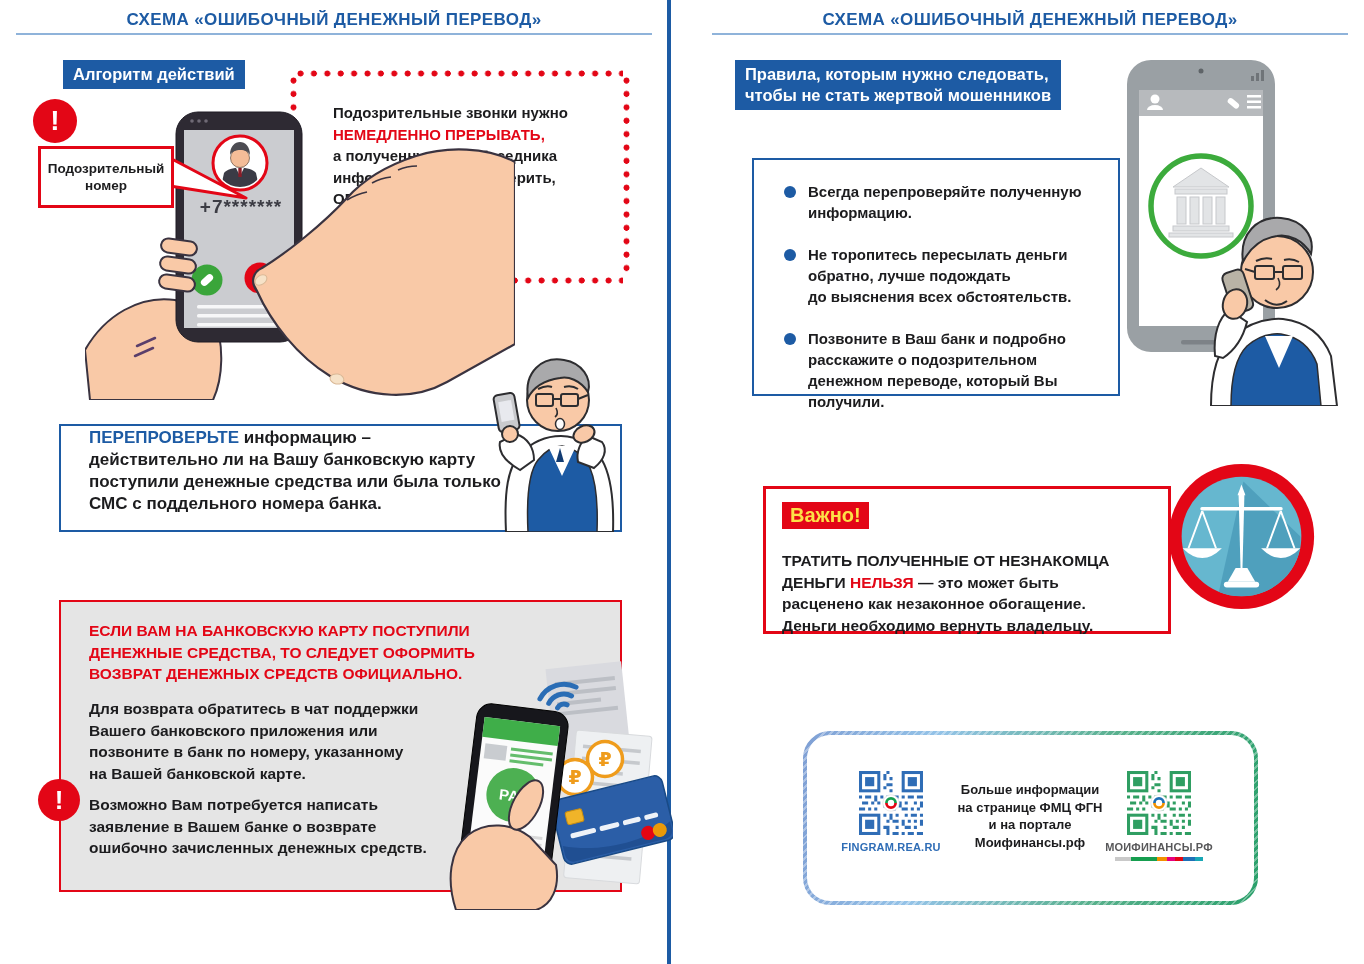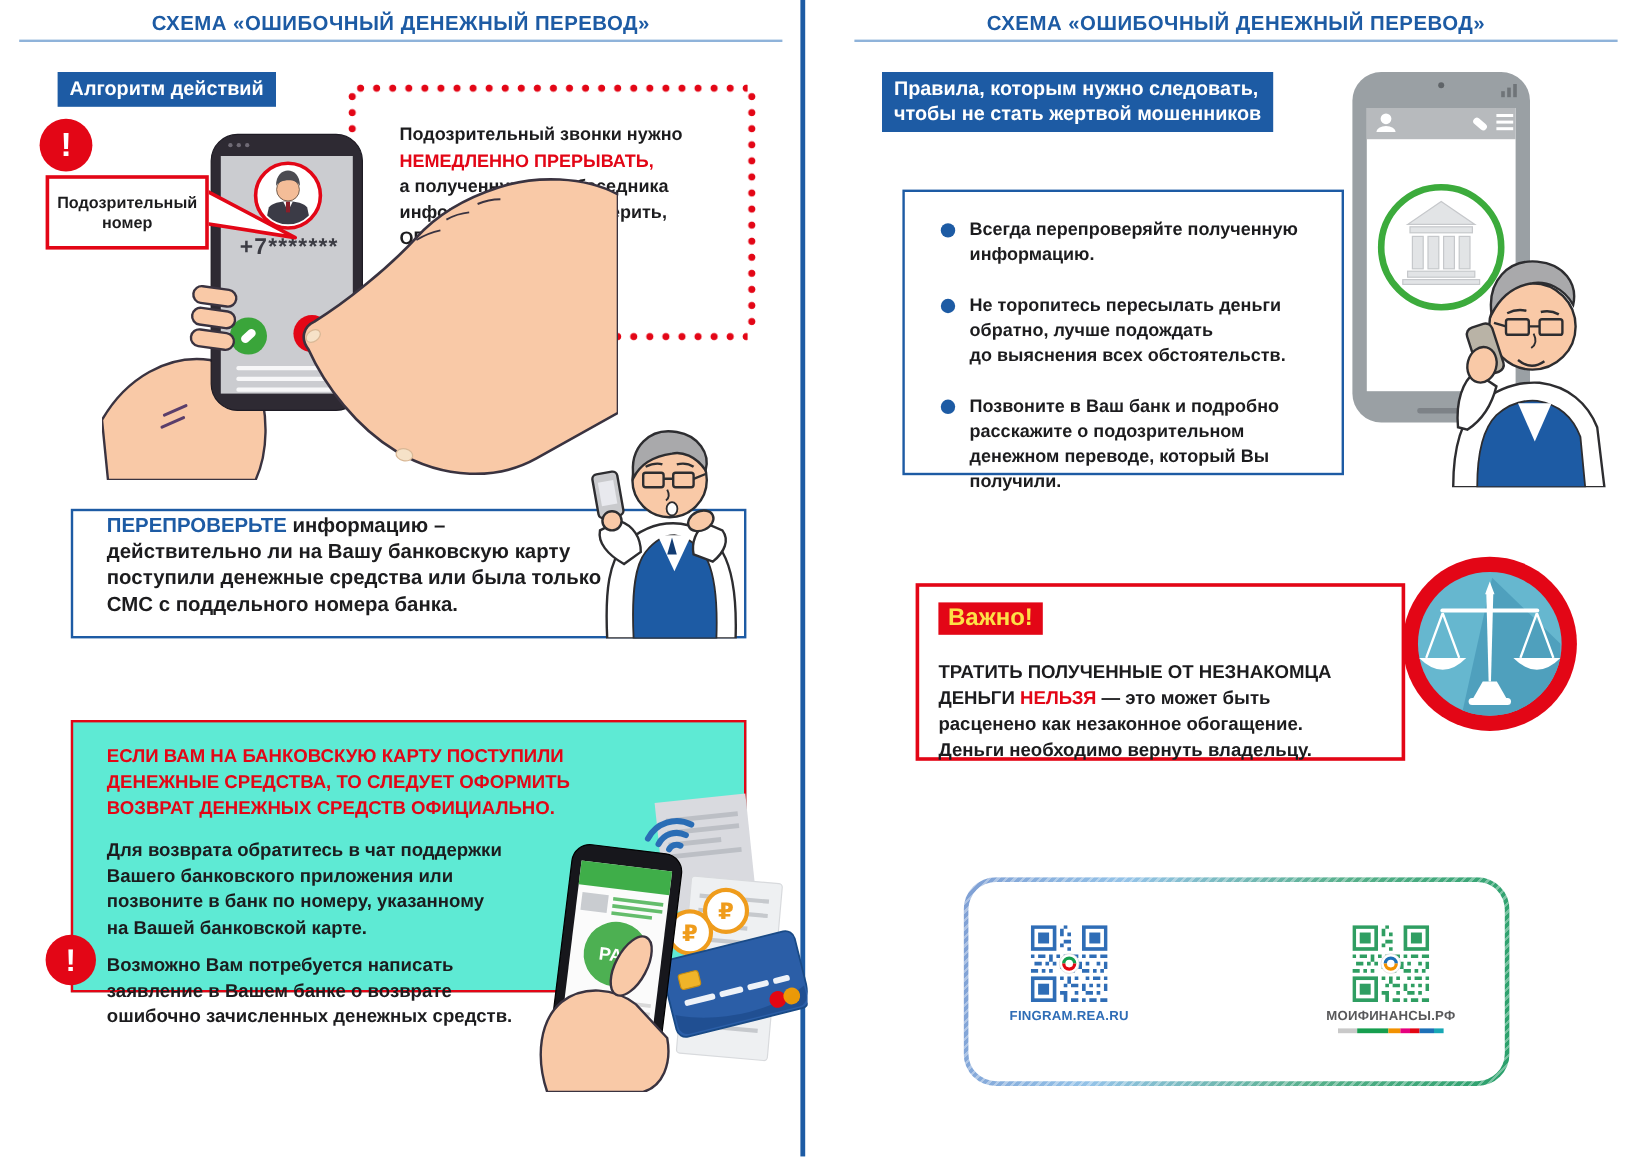--- a/index.html
+++ b/index.html
@@ -39,21 +39,21 @@
     display:flex;align-items:center;justify-content:center;text-align:center;
     font-size:13.5px;line-height:17px;z-index:5}
   .callout-tail{left:168px;top:152px;z-index:4}
 
   .phone-number{left:180px;top:196px;width:122px;text-align:center;font-size:19px;color:#3c3c44;
     letter-spacing:1px;z-index:4}
 
   
   .verify-box{left:59px;top:424px;width:563px;height:108px;border:2.5px solid var(--blue);background:#fff;z-index:2}
   .verify-text{position:absolute;left:28px;top:1px;font-size:17px;line-height:22px}
-  .refund-box{left:59px;top:600px;width:563px;height:227px;border:2.5px solid var(--red);background:#5eead4;z-index:2}
+  .refund-box{left:59px;top:600px;width:563px;height:292px;border:2.5px solid var(--red);background:#e5e5e5;z-index:2}
   .refund-head{position:absolute;left:28px;top:18px;width:480px;color:var(--red);font-size:15.5px;line-height:21.5px}
   .refund-p1{position:absolute;left:28px;top:96px;width:400px;font-size:15.5px;line-height:21.5px}
   .refund-p2{position:absolute;left:28px;top:192px;width:400px;font-size:15.5px;line-height:21.5px}
 
   .rules-box{left:752px;top:158px;width:368px;height:238px;border:2.5px solid var(--blue);background:#fff;z-index:1;
     padding:21px 14px 12px 30px}
   .rule-item{display:flex;margin-bottom:21px}
   .rule-dot{flex:0 0 12px;width:12px;height:12px;border-radius:50%;background:var(--blue);margin:5px 12px 0 0}
   .rule-text{font-size:15px;line-height:21px}
 
@@ -84,28 +84,28 @@
 </head>
 <body>
 
 <div class="canvas">
 
   <div class="abs divider"></div>
 
   <div class="abs page-title" style="left:16px">СХЕМА «ОШИБОЧНЫЙ ДЕНЕЖНЫЙ ПЕРЕВОД»</div>
   <div class="abs title-rule" style="left:16px"></div>
 
-  <div class="abs badge" style="left:48px;top:60px">Алгоритм действий</div>
+  <div class="abs badge" style="left:63px;top:60px">Алгоритм действий</div>
 
   <div class="abs dotted-box">
     <div class="dots-h" style="top:-3px"></div>
     <div class="dots-h" style="bottom:-3px"></div>
     <div class="dots-v" style="left:-3px"></div>
     <div class="dots-v" style="right:-3px"></div>
-    <div class="dotted-text pre"><span>Подозрительный звонки нужно
+    <div class="dotted-text pre"><span>Подозрительные звонки нужно
 </span><span class="t-red">НЕМЕДЛЕННО ПРЕРЫВАТЬ,
 </span><span>а полученную от собеседника
 информацию перепроверить,
 ОБРАТИВШИСЬ в банк
 ПО ОФИЦИАЛЬНОМУ
 НОМЕРУ ТЕЛЕФОНА.</span></div>
   </div>
 
   <svg class="abs" style="left:85px;top:100px;z-index:3" width="430" height="300" viewBox="0 0 430 300">
 
@@ -427,20 +427,24 @@
             <rect x="16" y="2" width="3" height="3"></rect>
             <rect x="2" y="16" width="3" height="3"></rect>
           </g>
         <path fill="currentColor" d="M9 0h1v1H9z M8 1h1v2H8z M10 2h1v1h-1z M9 4h2v1H9z M8 5h1v1H8z M10 6h1v1h-1z M0 8h1v1H0z M2 8h2v1H2z M5 8h1v2H5z M7 8h1v1H7z M9 8h1v1H9z M11 8h2v1h-2z M14 8h1v1h-1z M16 8h2v1h-2z M19 8h2v1h-2z M1 10h2v1H1z M4 10h1v1H4z M6 10h1v1H6z M8 10h1v2H8z M13 10h1v2h-1z M15 10h1v1h-1z M18 10h1v1h-1z M20 10h1v2h-1z M0 12h2v1H0z M3 12h1v1H3z M5 12h1v1H5z M11 12h1v1h-1z M14 12h2v1h-2z M17 12h1v1h-1z M19 12h1v1h-1z M8 14h1v1H8z M10 14h1v2h-1z M12 14h1v1h-1z M15 14h1v1h-1z M17 14h2v1h-2z M20 14h1v1h-1z M9 16h1v1H9z M11 16h2v1h-2z M14 16h1v2h-1z M16 16h1v1h-1z M18 16h1v1h-1z M20 16h1v2h-1z M8 18h2v1H8z M12 18h1v1h-1z M15 18h2v1h-2z M18 18h1v1h-1z M9 19h1v2H9z M11 20h2v1h-2z M14 20h1v1h-1z M16 20h2v1h-2z M19 20h2v1h-2z"></path>
         <circle cx="10.5" cy="10.5" r="2.7" fill="#fff" stroke="#ddd" stroke-width=".2"></circle>
         <path d="M9 10.5 a1.5 1.5 0 0 1 3 0" fill="none" stroke="#169e4f" stroke-width=".9"></path>
         <path d="M12 10.5 a1.5 1.5 0 0 1 -3 0" fill="none" stroke="#e30613" stroke-width=".9"></path>
       </svg>
       <div class="qr-label lab-blue">FINGRAM.REA.RU</div>
 
+      <div class="info-text pre">Больше информации
+на странице ФМЦ ФГН
+и на портале
+Моифинансы.рф</div>
 
       <svg class="qr qr-green" viewBox="0 0 21 21">
         <g fill="currentColor">
           <rect x="0" y="0" width="7" height="7"></rect>
             <rect x="14" y="0" width="7" height="7"></rect>
             <rect x="0" y="14" width="7" height="7"></rect>
         </g>
         <g fill="#fff">
             <rect x="1" y="1" width="5" height="5"></rect>
             <rect x="15" y="1" width="5" height="5"></rect>

